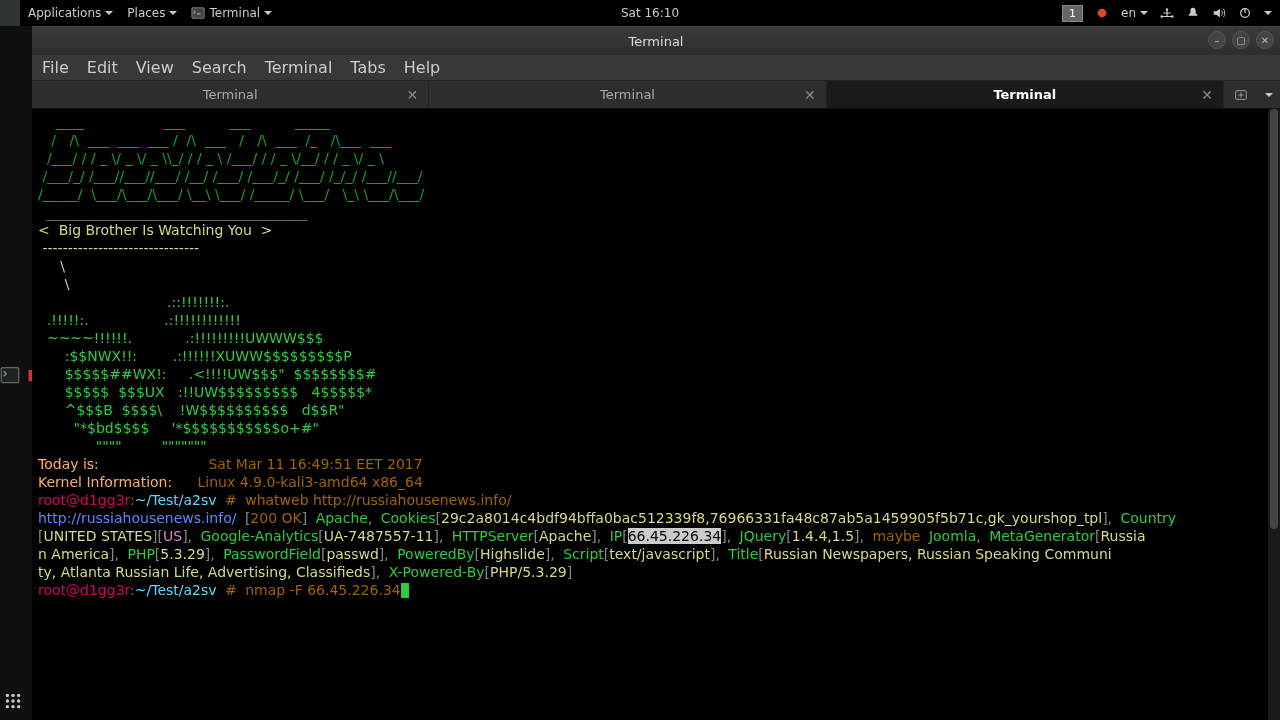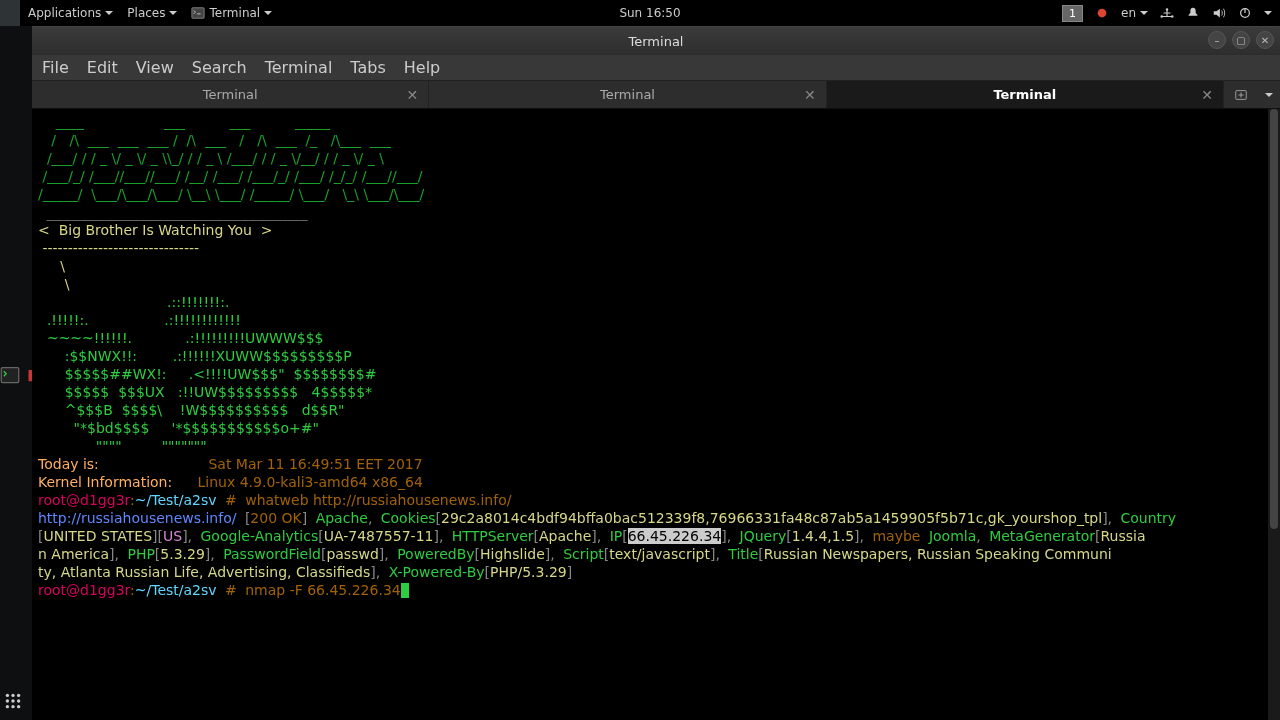--- a/index.html
+++ b/index.html
@@ -72,21 +72,21 @@
         <svg viewBox="0 0 16 16">
             <rect x="1" y="2" width="14" height="12" rx="1" fill="#444" stroke="#888"></rect>
             <path d="M3 5l2 2-2 2M7 9h4" stroke="#ccc" stroke-width="1" fill="none"></path>
           </svg>
       </span>
       <span>Terminal</span>
       <span class="tri-down"></span>
     </div>
   </div>
   <div class="center">
-    <span>Sun 16:50</span>
+    <span>Sat 16:10</span>
   </div>
   <div class="right">
     <span class="ws-box">1</span>
     <span class="sys-ico" style="color:#d43;">
       <svg viewBox="0 0 16 16">
           <circle cx="8" cy="8" r="5" fill="#d43"></circle>
         </svg>
     </span>
     <div class="item">
       <span>en</span>

